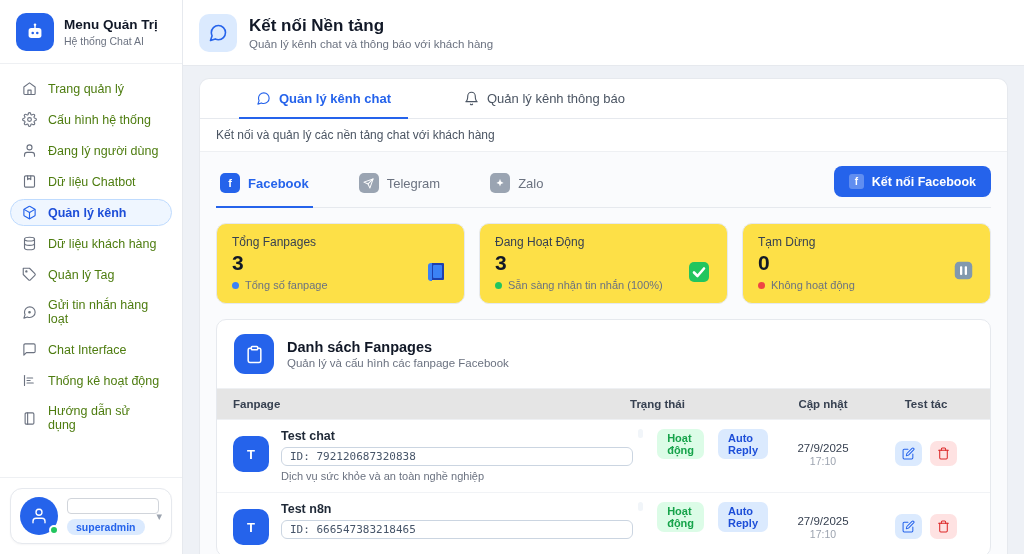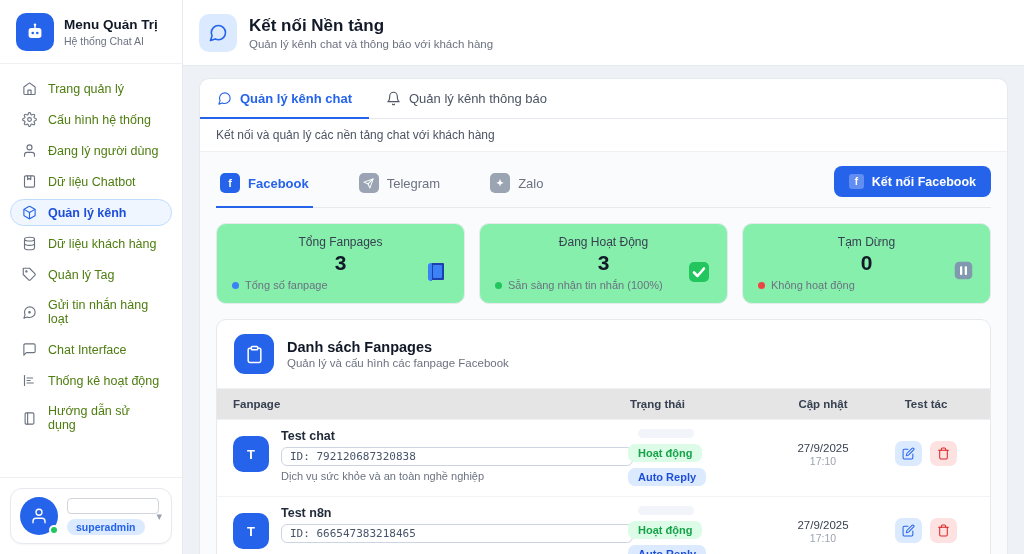--- a/index.html
+++ b/index.html
@@ -31,38 +31,38 @@
   .main { flex:1; display:flex; flex-direction:column; background:#eef1f6; min-width:0; }
   .main-header { background:#fff; border-bottom:1px solid #e6e9ee; height:66px; display:flex; align-items:center; gap:12px; padding:0 16px; flex-shrink:0; }
   .hdr-icon { width:38px; height:38px; border-radius:10px; background:#dbeafe; display:flex; align-items:center; justify-content:center; }
   .hdr-icon svg { width:20px; height:20px; stroke:#2563eb; fill:none; stroke-width:1.9; stroke-linecap:round; stroke-linejoin:round; }
   .page-title { font-size:17px; font-weight:bold; color:#111827; }
   .page-sub { font-size:11.5px; color:#6b7280; margin-top:2px; }
 
   .main-body { flex:1; padding:12px 16px 0 16px; overflow:hidden; }
   .panel { background:#fff; border:1px solid #e6e9ee; border-bottom:none; border-radius:10px 10px 0 0; height:100%; display:flex; flex-direction:column; overflow:hidden; }
   .tab-bar { display:flex; border-bottom:1px solid #e6e9ee; flex-shrink:0; }
-  .tab { display:flex; align-items:center; gap:8px; padding:12px 17px 11px 17px; font-size:13px; color:#4b5563; border-bottom:2px solid transparent; margin-bottom:-1px; cursor:pointer; }
+  .tab { display:flex; align-items:center; gap:8px; padding:12px 17px 11px 17px; font-size:13px; color:#4b5563; border-bottom:2px solid transparent; margin-bottom:-1px; cursor:pointer;margin-left:39px; }
   .tab svg { width:15px; height:15px; stroke:currentColor; fill:none; stroke-width:1.8; stroke-linecap:round; stroke-linejoin:round; }
   .tab.active { color:#2563eb; font-weight:bold; border-bottom-color:#2563eb; }
   .tab-desc { padding:9px 16px; font-size:12px; color:#4b5563; border-bottom:1px solid #eef0f3; flex-shrink:0; }
 
   .content { flex:1; background:#fafbfd; padding:13px 16px 0 16px; overflow:hidden; }
 
   .platform-bar { display:flex; align-items:center; border-bottom:1px solid #e6e9ee; }
   .ptab { display:flex; align-items:center; gap:8px; font-size:13px; color:#6b7280; padding:8px 4px 13px 4px; margin-right:42px; border-bottom:2px solid transparent; margin-bottom:-1px; cursor:pointer; }
   .ptab.active { color:#2563eb; font-weight:bold; border-bottom-color:#2563eb; }
   .psq { width:20px; height:20px; border-radius:5px; display:flex; align-items:center; justify-content:center; color:#fff; font-size:11px; font-weight:bold; }
   .psq.fb { background:#2563eb; }
   .psq.gray { background:#9aa4b2; }
   .connect-btn { margin-left:auto; margin-bottom:9px; background:#2563eb; color:#fff; border:none; border-radius:8px; font-size:12.5px; font-weight:bold; padding:8px 15px; display:flex; align-items:center; gap:8px; cursor:pointer; font-family:inherit; }
   .btn-fb-sq { width:15px; height:15px; border-radius:3px; background:rgba(255,255,255,.28); display:flex; align-items:center; justify-content:center; font-size:10px; font-weight:bold; }
 
   .stats-row { display:flex; gap:14px; margin-top:15px; }
-  .stat-card { flex:1; background:#86efac; border:1px solid #e6e9ee; border-radius:10px; padding:11px 15px 12px 15px; position:relative;text-align:center; }
+  .stat-card { flex:1; background:#fde047; border:1px solid #e6e9ee; border-radius:10px; padding:11px 15px 12px 15px; position:relative; }
   .stat-title { font-size:12px; color:#374151; }
   .stat-value { font-size:21px; font-weight:bold; color:#111827; margin-top:2px; }
   .stat-note { display:flex; align-items:center; gap:6px; font-size:11px; color:#6b7280; margin-top:4px; }
   .dot { width:7px; height:7px; border-radius:50%; flex-shrink:0; }
   .stat-icon { position:absolute; right:16px; top:36px; }
 
   .list-card { margin-top:15px; background:#fff; border:1px solid #e6e9ee; border-radius:10px; overflow:hidden; }
   .list-header { display:flex; align-items:center; gap:13px; padding:14px 17px; }
   .list-icon { width:40px; height:40px; border-radius:11px; background:#2563eb; display:flex; align-items:center; justify-content:center; }
   .list-icon svg { width:19px; height:19px; stroke:#fff; fill:none; stroke-width:1.9; stroke-linecap:round; stroke-linejoin:round; }
@@ -74,21 +74,21 @@
   .col-status { width:140px; padding-left:2px; }
   .col-date { width:110px; text-align:center; }
   .col-act { width:96px; text-align:center; }
 
   .trow { display:flex; padding:9px 16px 10px 16px; border-bottom:1px solid #f1f3f6; align-items:flex-start; }
   .fp-cell { flex:1; display:flex; gap:12px; min-width:0; }
   .fp-avatar { width:36px; height:36px; border-radius:10px; background:#2563eb; color:#fff; font-weight:bold; font-size:13px; display:flex; align-items:center; justify-content:center; margin-top:7px; flex-shrink:0; }
   .fp-name { font-size:12.5px; font-weight:bold; color:#1f2937; }
   .fp-id { margin-top:4px; width:352px; border:1px solid #cbd5e1; border-radius:6px; padding:2px 8px; font-family:"DejaVu Sans Mono",monospace; font-size:11px; color:#475569; background:#fff; }
   .fp-desc { margin-top:4px; font-size:11px; color:#6b7280; }
-  .status-cell { width:140px; display:flex; flex-direction:column; align-items:flex-start; gap:6px; padding-top:0; }
+  .status-cell { width:140px; display:flex; flex-direction:row; align-items:flex-start; gap:14px; padding-top:0; }
   .toggle-ghost { width:56px; height:9px; border-radius:5px; background:#f1f5f9; margin-left:10px; }
   .badge { font-size:11px; font-weight:bold; padding:3px 10px; border-radius:7px; }
   .badge.green { background:#dcfce7; color:#16a34a; }
   .badge.blue { background:#dbeafe; color:#1d4ed8; }
   .date-cell { width:110px; text-align:center; padding-top:13px; }
   .date-d { font-size:11.5px; color:#374151; }
   .date-t { font-size:10.5px; color:#9ca3af; margin-top:1px; }
   .act-cell { width:96px; display:flex; justify-content:center; gap:8px; padding-top:12px; }
   .act-btn { width:27px; height:25px; border:none; border-radius:7px; display:flex; align-items:center; justify-content:center; cursor:pointer; }
   .act-btn svg { width:13px; height:13px; fill:none; stroke-width:1.9; stroke-linecap:round; stroke-linejoin:round; }

